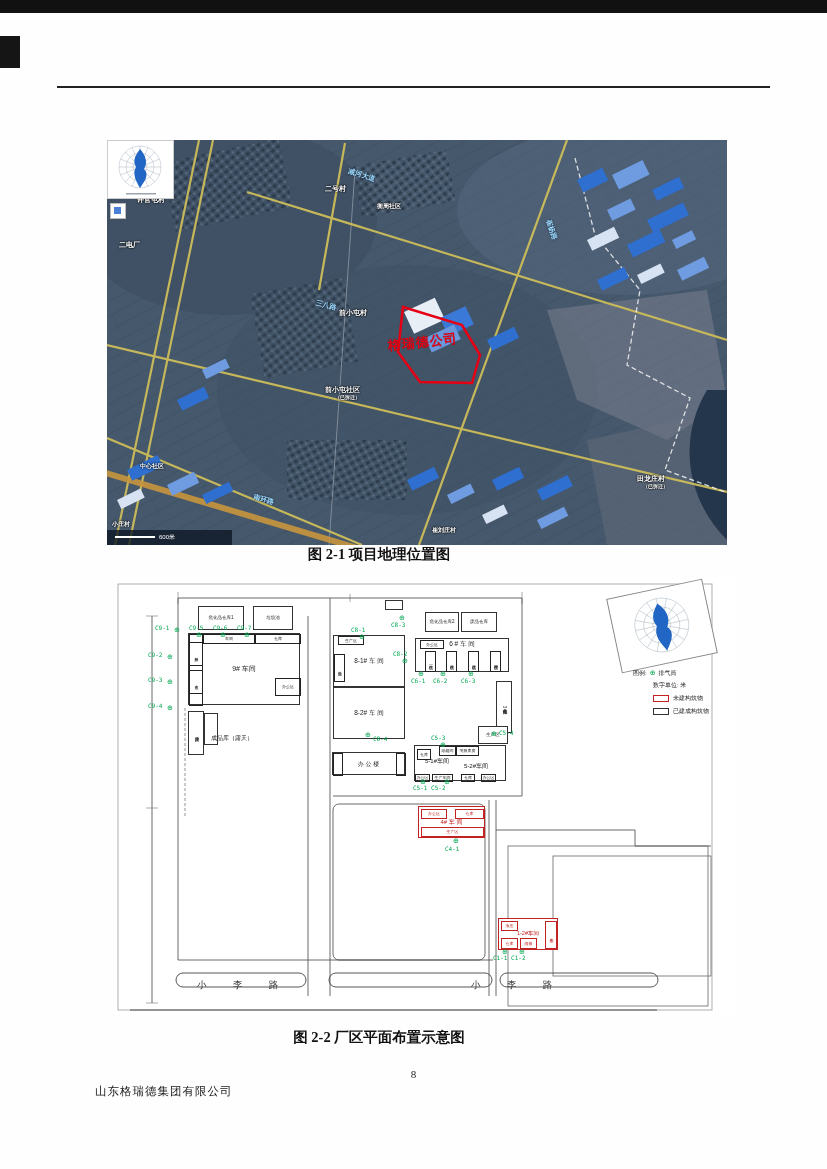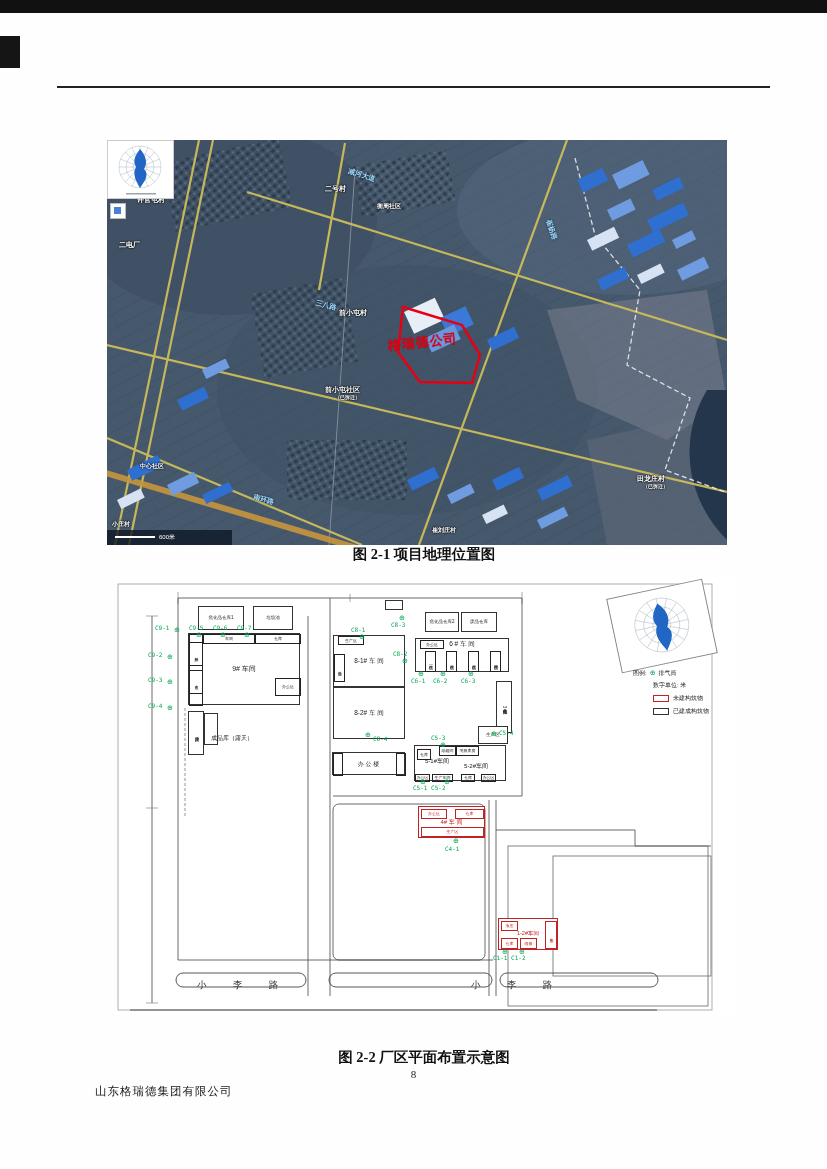--- a/index.html
+++ b/index.html
@@ -7,21 +7,21 @@
         font-family:"Liberation Serif",serif;color:#1a1a1a;}
   .abs{position:absolute;}
   
   #topbar{left:0;top:0;width:827px;height:13px;background:#111;}
   #edgeblob{left:0;top:36px;width:20px;height:32px;background:#151515;}
   
   #doc-header{left:0;top:62px;width:827px;text-align:center;font-size:10.5px;letter-spacing:1px;color:#222;}
   #header-rule{left:57px;top:86px;width:713px;height:1.5px;background:#222;}
   #intro{left:132px;top:106px;font-size:15.5px;color:#111;}
   
-  .caption{left:0;width:758px;text-align:center;font-weight:bold;font-size:14.5px;color:#111;padding-left:45px;}
+  .caption{left:0;width:758px;text-align:center;font-weight:bold;font-size:14.5px;color:#111;}
   #pagenum{left:0;top:1068px;width:827px;text-align:center;font-size:11px;}
   #doc-footer{left:95px;top:1084px;font-size:11.5px;letter-spacing:1px;}
   
   #map{left:107px;top:140px;width:620px;height:405px;background:#46586c;overflow:hidden;}
   #map svg{position:absolute;left:0;top:0;}
   .mlabel{position:absolute;color:#fff;font:bold 7px "Liberation Sans",sans-serif;white-space:nowrap;
           text-shadow:0 0 2px #000,0 0 2px #000;transform-origin:left top;z-index:5;}
   .mlabel.red{color:#e60012;font-weight:900;text-shadow:0 0 1px rgba(0,0,0,.35);letter-spacing:1px;}
   .mlabel.cyan{color:#9fdcff;font-weight:bold;text-shadow:0 0 2px #012;}
   #windrose1{left:0;top:0;width:65px;height:57px;background:#fff;border:1px solid #ccc;z-index:6;}
@@ -339,17 +339,17 @@
     </div>
     <div id="legend">
       <div class="lrow"><span>图例:</span><span class="greenplus">⊕</span><span>排气筒</span></div>
       <div class="lrow ind">数字单位: 米</div>
       <div class="lrow ind"><span class="swatch red"></span><span>未建构筑物</span></div>
       <div class="lrow ind"><span class="swatch blk"></span><span>已建成构筑物</span></div>
     </div>
     <span class="roadname" style="left:82px;top:401px;">小 李 路</span>
     <span class="roadname" style="left:356px;top:401px;">小 李 路</span>
   </div>
-  <div class="abs caption" style="top:1028px;margin-top:20px;" id="cap2">图 2-2 厂区平面布置示意图</div>
+  <div class="abs caption" style="top:1028px;" id="cap2">图 2-2 厂区平面布置示意图</div>
 
   <div class="abs" id="pagenum">8</div>
   <div class="abs" id="doc-footer">山东格瑞德集团有限公司</div>
 </div>
 
 </body></html>

